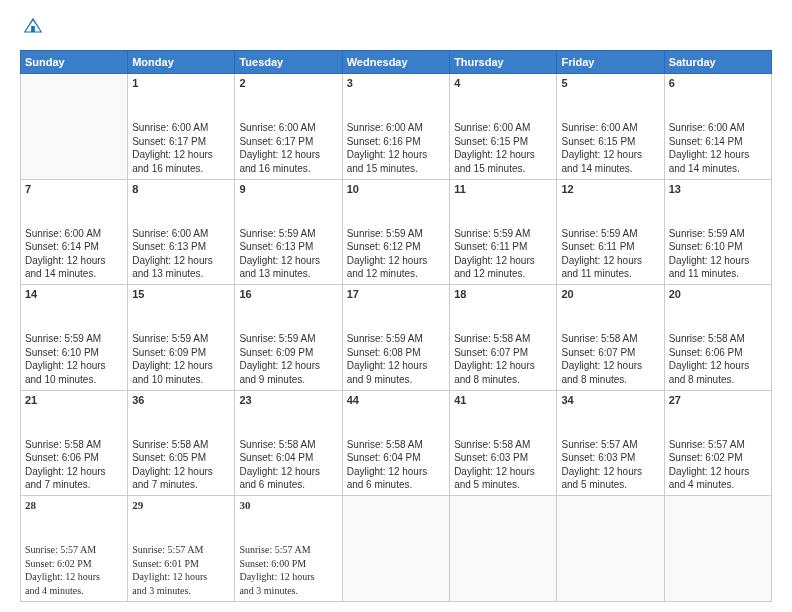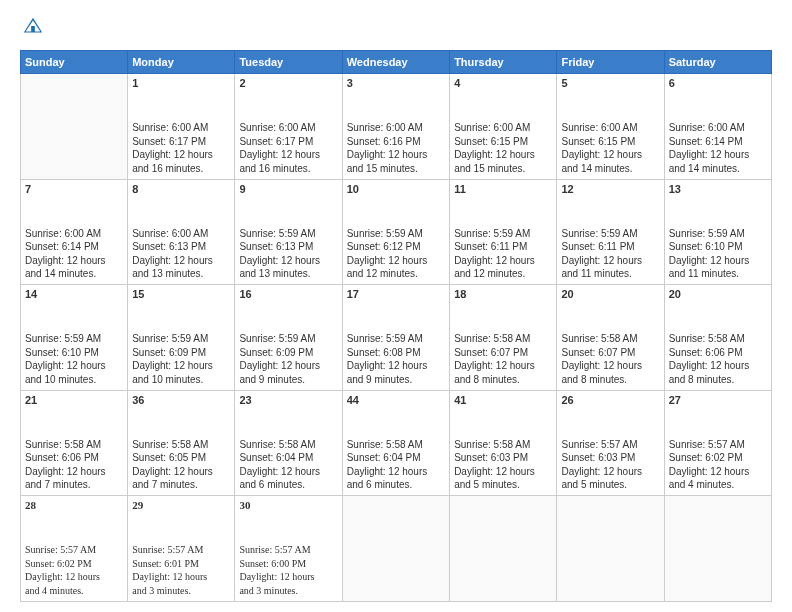--- a/index.html
+++ b/index.html
@@ -236,21 +236,21 @@
           </td>
           <td>
             <span class="day-num">44</span>
             <div class="day-info">Sunrise: 5:58 AM<br>Sunset: 6:04 PM<br>Daylight: 12 hours<br>and 6 minutes.</div>
           </td>
           <td>
             <span class="day-num">41</span>
             <div class="day-info">Sunrise: 5:58 AM<br>Sunset: 6:03 PM<br>Daylight: 12 hours<br>and 5 minutes.</div>
           </td>
           <td>
-            <span class="day-num">26</span>
+            <span class="day-num">34</span>
             <div class="day-info">Sunrise: 5:57 AM<br>Sunset: 6:03 PM<br>Daylight: 12 hours<br>and 5 minutes.</div>
           </td>
           <td>
             <span class="day-num">27</span>
             <div class="day-info">Sunrise: 5:57 AM<br>Sunset: 6:02 PM<br>Daylight: 12 hours<br>and 4 minutes.</div>
           </td>
         </tr>
         <tr class="last-row">
           <td>
             <span class="day-num">28</span>

